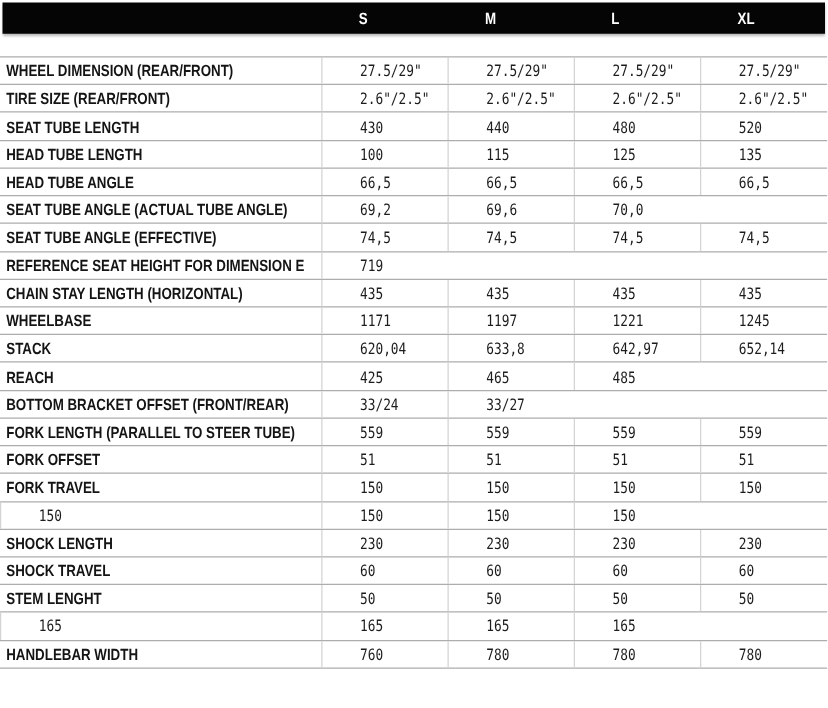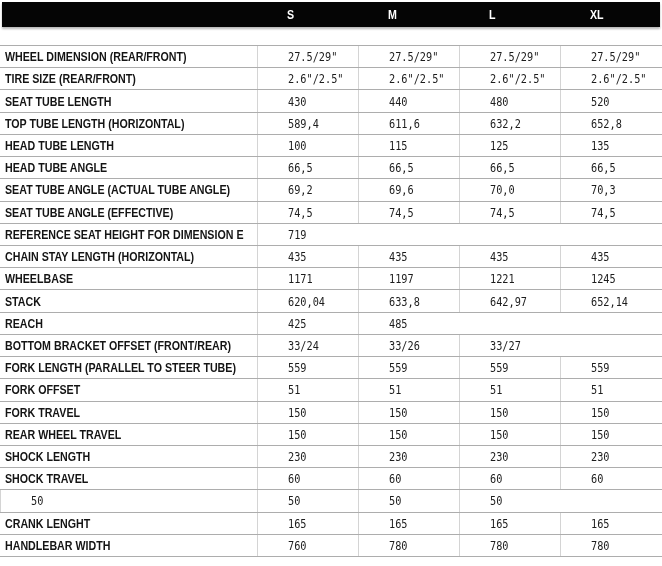--- a/index.html
+++ b/index.html
@@ -150,37 +150,20 @@
         <span class="cond">440</span>
       </div>
       <div class="cell cell-value">
         <span class="cond">480</span>
       </div>
       <div class="cell cell-value">
         <span class="cond">520</span>
       </div>
     </div>
 
-    <div class="row">
-      <div class="cell cell-label">
-        <span class="cond">TOP TUBE LENGTH (HORIZONTAL)</span>
-      </div>
-      <div class="cell cell-value">
-        <span class="cond">589,4</span>
-      </div>
-      <div class="cell cell-value">
-        <span class="cond">611,6</span>
-      </div>
-      <div class="cell cell-value">
-        <span class="cond">632,2</span>
-      </div>
-      <div class="cell cell-value">
-        <span class="cond">652,8</span>
-      </div>
-    </div>
 
     <div class="row">
       <div class="cell cell-label">
         <span class="cond">HEAD TUBE LENGTH</span>
       </div>
       <div class="cell cell-value">
         <span class="cond">100</span>
       </div>
       <div class="cell cell-value">
         <span class="cond">115</span>
@@ -217,23 +200,20 @@
       </div>
       <div class="cell cell-value">
         <span class="cond">69,2</span>
       </div>
       <div class="cell cell-value">
         <span class="cond">69,6</span>
       </div>
       <div class="cell cell-value">
         <span class="cond">70,0</span>
       </div>
-      <div class="cell cell-value">
-        <span class="cond">70,3</span>
-      </div>
     </div>
 
     <div class="row">
       <div class="cell cell-label">
         <span class="cond">SEAT TUBE ANGLE (EFFECTIVE)</span>
       </div>
       <div class="cell cell-value">
         <span class="cond">74,5</span>
       </div>
       <div class="cell cell-value">
@@ -311,35 +291,35 @@
     </div>
 
     <div class="row">
       <div class="cell cell-label">
         <span class="cond">REACH</span>
       </div>
       <div class="cell cell-value">
         <span class="cond">425</span>
       </div>
       <div class="cell cell-value">
+        <span class="cond">465</span>
+      </div>
+      <div class="cell cell-value">
         <span class="cond">485</span>
       </div>
     </div>
 
     <div class="row">
       <div class="cell cell-label">
         <span class="cond">BOTTOM BRACKET OFFSET (FRONT/REAR)</span>
       </div>
       <div class="cell cell-value">
         <span class="cond">33/24</span>
       </div>
       <div class="cell cell-value">
-        <span class="cond">33/26</span>
-      </div>
-      <div class="cell cell-value">
         <span class="cond">33/27</span>
       </div>
     </div>
 
     <div class="row">
       <div class="cell cell-label">
         <span class="cond">FORK LENGTH (PARALLEL TO STEER TUBE)</span>
       </div>
       <div class="cell cell-value">
         <span class="cond">559</span>
@@ -385,23 +365,20 @@
       </div>
       <div class="cell cell-value">
         <span class="cond">150</span>
       </div>
       <div class="cell cell-value">
         <span class="cond">150</span>
       </div>
     </div>
 
     <div class="row">
-      <div class="cell cell-label">
-        <span class="cond">REAR WHEEL TRAVEL</span>
-      </div>
       <div class="cell cell-value">
         <span class="cond">150</span>
       </div>
       <div class="cell cell-value">
         <span class="cond">150</span>
       </div>
       <div class="cell cell-value">
         <span class="cond">150</span>
       </div>
       <div class="cell cell-value">
@@ -439,38 +416,38 @@
       </div>
       <div class="cell cell-value">
         <span class="cond">60</span>
       </div>
       <div class="cell cell-value">
         <span class="cond">60</span>
       </div>
     </div>
 
     <div class="row">
+      <div class="cell cell-label">
+        <span class="cond">STEM LENGHT</span>
+      </div>
       <div class="cell cell-value">
         <span class="cond">50</span>
       </div>
       <div class="cell cell-value">
         <span class="cond">50</span>
       </div>
       <div class="cell cell-value">
         <span class="cond">50</span>
       </div>
       <div class="cell cell-value">
         <span class="cond">50</span>
       </div>
     </div>
 
     <div class="row">
-      <div class="cell cell-label">
-        <span class="cond">CRANK LENGHT</span>
-      </div>
       <div class="cell cell-value">
         <span class="cond">165</span>
       </div>
       <div class="cell cell-value">
         <span class="cond">165</span>
       </div>
       <div class="cell cell-value">
         <span class="cond">165</span>
       </div>
       <div class="cell cell-value">

